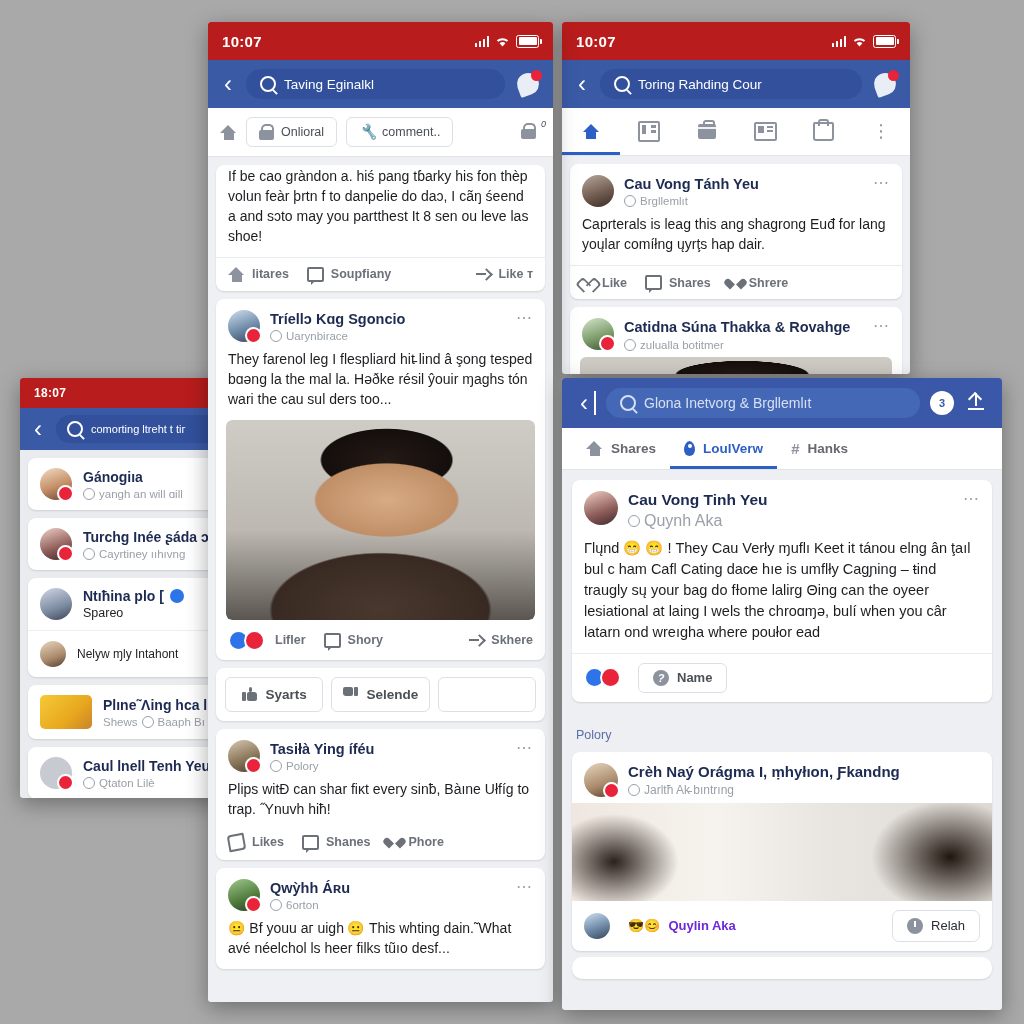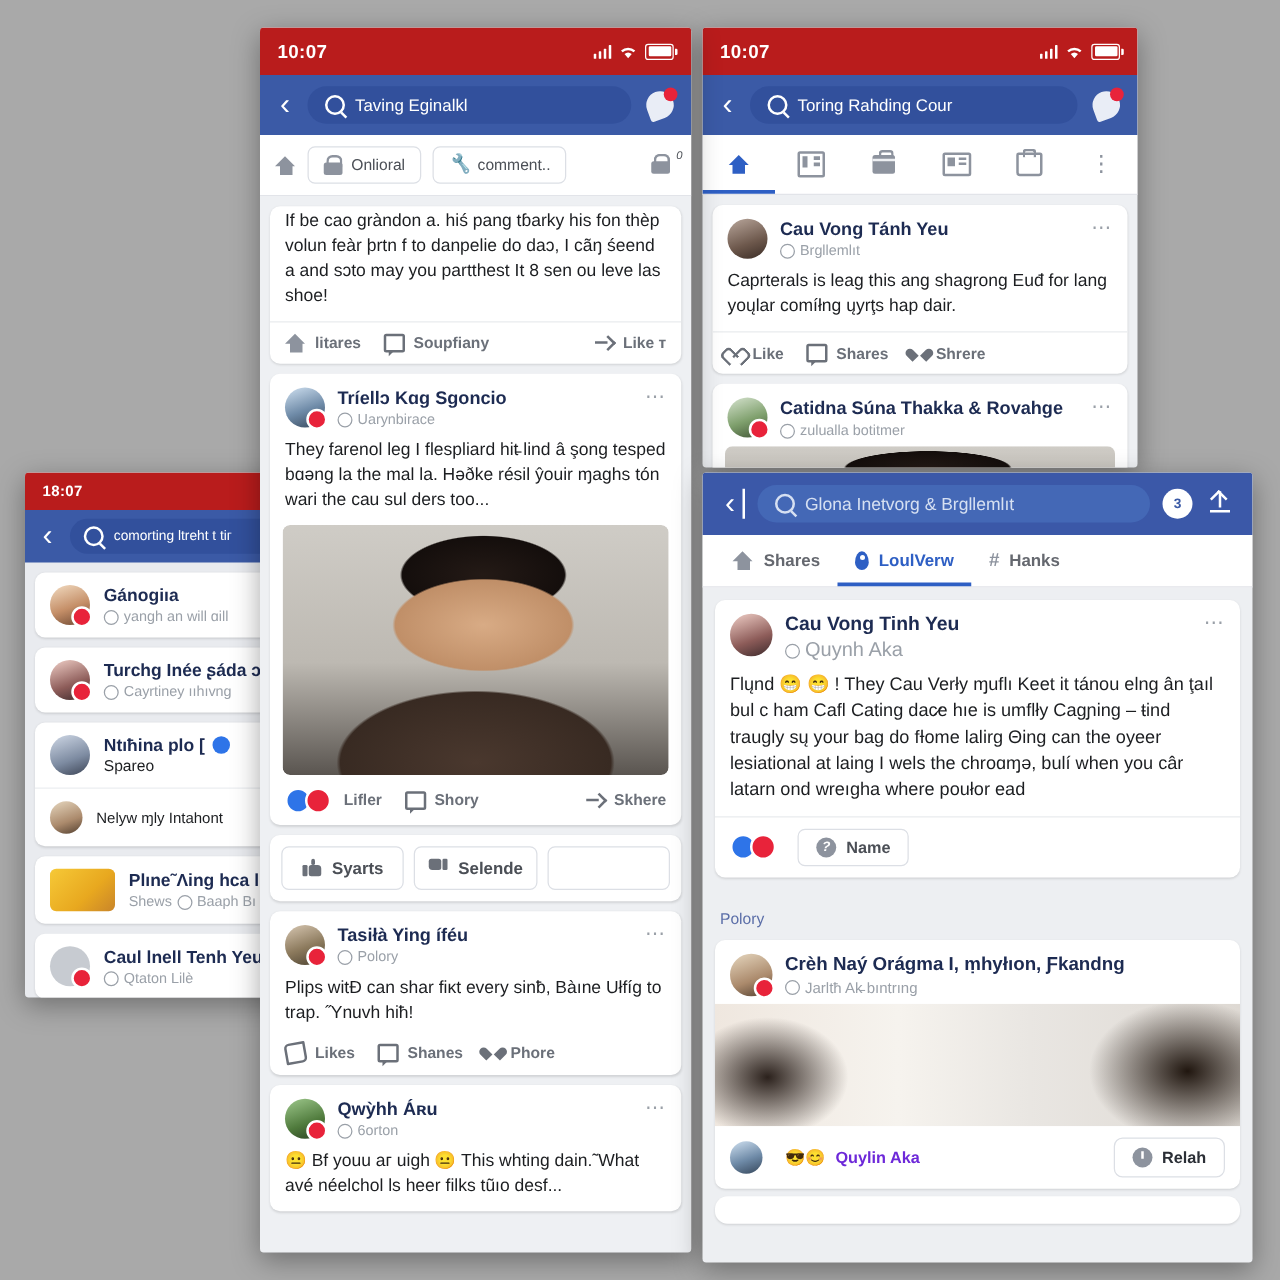--- a/index.html
+++ b/index.html
@@ -149,21 +149,21 @@
   .vbadge{width:14px;height:14px;border-radius:50%;background:#2e74e8;display:inline-block;}
 
   .secthumb{width:52px;height:34px;border-radius:5px;flex:none;background-size:cover;background-position:center;}
 
   
   .composer{display:flex;align-items:center;gap:10px;background:#fff;border-radius:10px;
     padding:11px 12px;box-shadow:0 1px 2px rgba(0,0,0,.12);}
   .sectionlabel{font-size:12.5px;font-weight:normal;color:#5b6ea8;padding:6px 4px 4px;}
 
   .pillbtn{display:flex;align-items:center;gap:8px;border:1px solid #dcdfe5;border-radius:7px;
-    background:#fff;padding:7px 14px;font-size:13px;font-weight:bold;color:#2b2f36;}
+    background:#fff;padding:7px 14px;font-size:13px;font-weight:normal;color:#2b2f36;}
   .clockic{width:16px;height:16px;border-radius:50%;background:#8d939e;position:relative;}
   .clockic::after{content:"";position:absolute;left:7px;top:3px;width:2px;height:6px;background:#fff;}
 
   .namechip{display:flex;align-items:center;gap:8px;border:1px solid #dcdfe5;border-radius:6px;
     padding:6px 14px;font-size:13px;color:#4b4f56;font-weight:bold;background:#fff;}
   .qic{width:16px;height:16px;border-radius:50%;background:#8d939e;color:#fff;font-size:11px;
     display:flex;align-items:center;justify-content:center;font-weight:bold;}
 
   .emoji{font-size:13px;}
 

